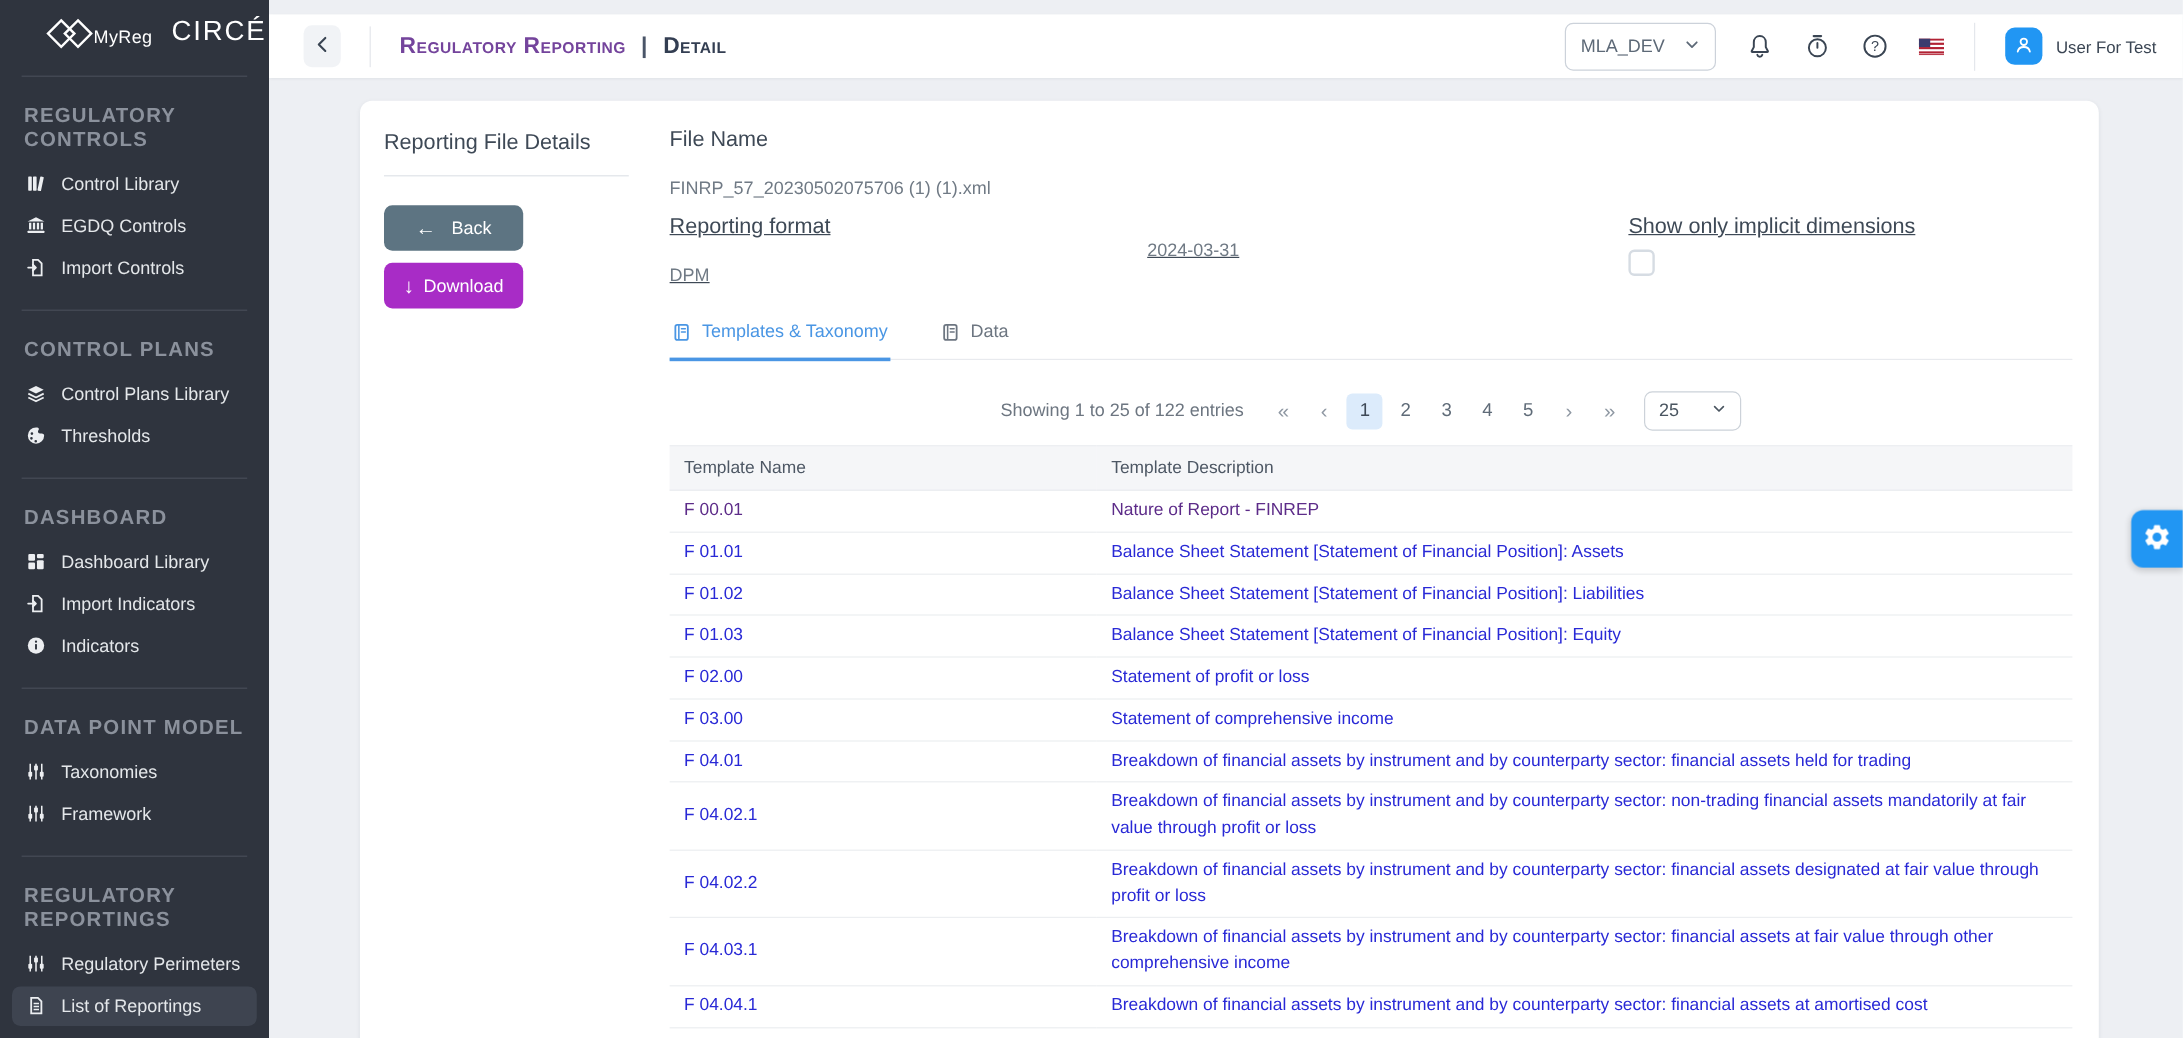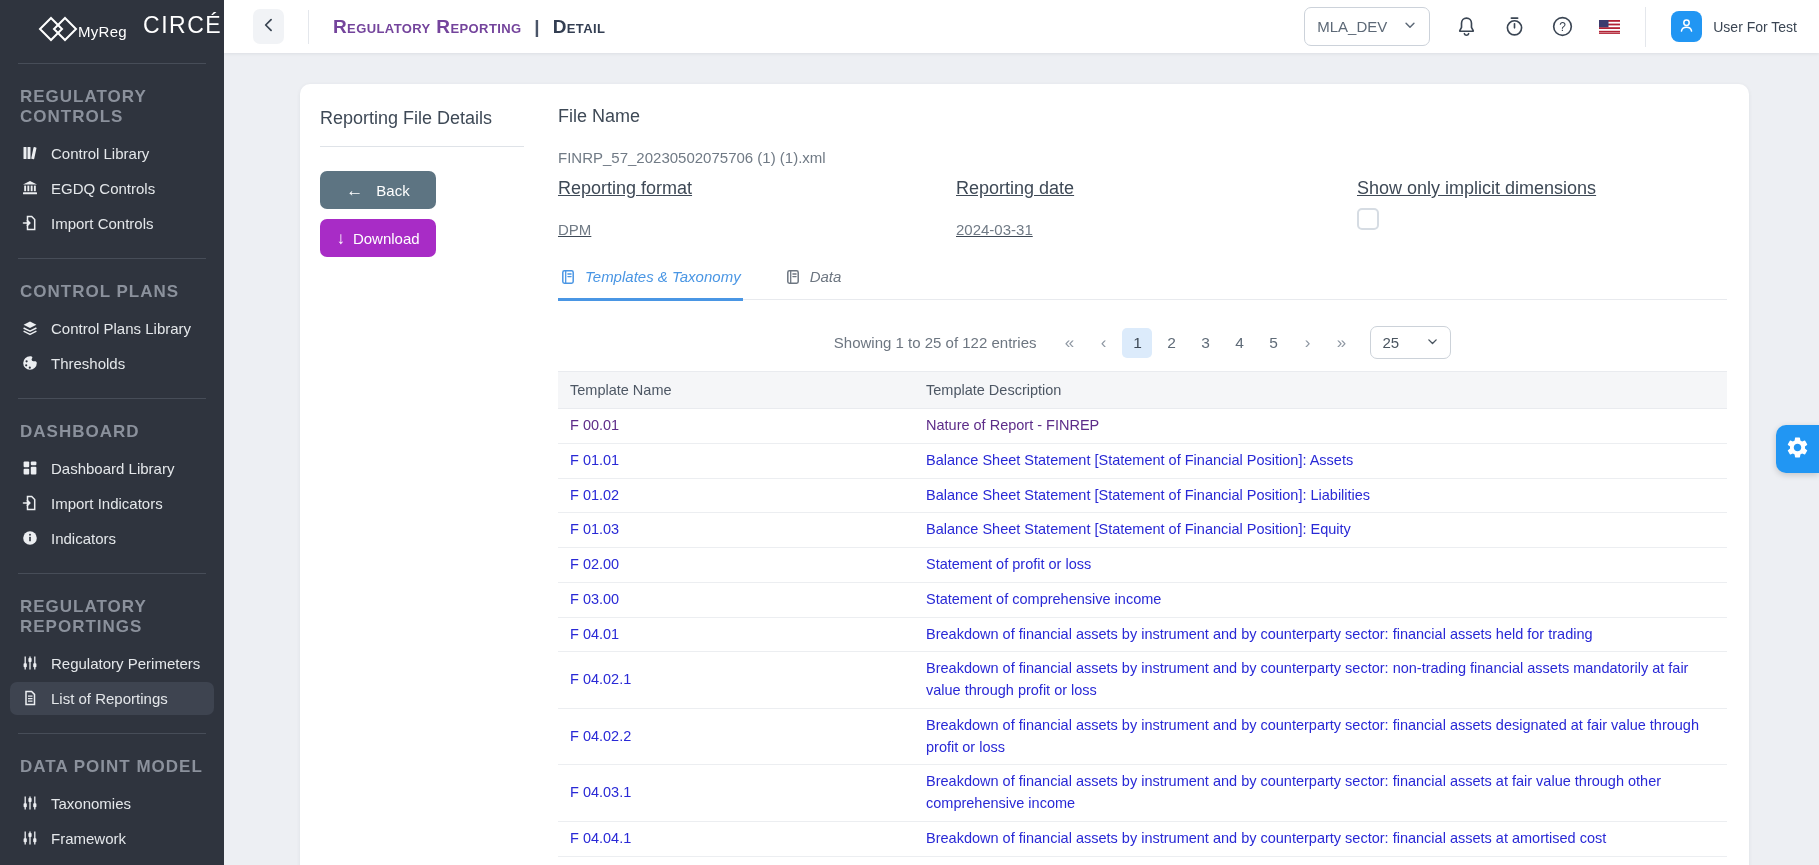--- a/index.html
+++ b/index.html
@@ -13,21 +13,21 @@
   .brand-sub { color:#fff; font-size:15px; margin-top:1px; letter-spacing:.3px; }
   .brand-name { color:#fff; font-size:23px; font-weight:500; letter-spacing:1.5px; padding-bottom:8px; }
   .side-divider { height:1px; background:#474d58; margin:10px 18px; }
   .section-label { padding:13px 20px 6px; font-size:17px; font-weight:700; letter-spacing:1px; color:#8b919c; text-transform:uppercase; }
   .section-items { padding:2px 0 6px; }
   .nav-item { display:flex; align-items:flex-start; gap:13px; margin:2px 10px; padding:8px 12px; border-radius:7px; font-size:15px; color:#e4e7ea; cursor:pointer; }
   .nav-item.active { background:#3e4450; }
   .nav-icon { width:16px; height:16px; display:inline-flex; flex:none; color:#eceef1; }
 
   
-  .topbar { position:fixed; left:224px; right:0; top:0; height:53px; background:#fff; display:flex; align-items:center; padding:0 22px 0 29px; box-shadow:0 1px 3px rgba(25,35,55,.08); z-index:20; }
+  .topbar { position:fixed; left:224px; right:0; top:12px; height:53px; background:#fff; display:flex; align-items:center; padding:0 22px 0 29px; box-shadow:0 1px 3px rgba(25,35,55,.08); z-index:20; }
   .hdr-back { width:31px; height:35px; border:none; border-radius:7px; background:#f1f3f6; color:#3a4553; display:flex; align-items:center; justify-content:center; cursor:pointer; }
   .hdr-divider { width:1px; height:34px; background:#e4e7ec; margin:0 24px; }
   .breadcrumb { font-variant:small-caps; font-size:19px; font-weight:600; letter-spacing:.4px; }
   .crumb-section { color:var(--crumb-purple,#74449c); }
   .crumb-sep { color:#4a5568; margin:0 7px; }
   .crumb-page { color:var(--crumb-dark,#333e52); }
   .hdr-right { margin-left:auto; display:flex; align-items:center; gap:25px; }
   .env-select { display:flex; align-items:center; gap:16px; border:1px solid #ccd2da; border-radius:7px; padding:10px 12px; font-size:15px; color:#5d6977; background:#fff; cursor:pointer; }
   .icon-btn { background:none; border:none; color:#3a4553; display:flex; align-items:center; cursor:pointer; padding:0; }
   .vline { width:1px; height:40px; background:#e4e7ec; }
@@ -47,21 +47,21 @@
   .btn-back { background:var(--back-btn,#5d7482); margin-bottom:10px; }
   .btn-download { background:var(--download-btn,#a82cc6); gap:8px; }
 
   .col-right { flex:1; min-width:0; padding-left:24px; }
   .field-label { font-size:18px; font-weight:400; color:#3e4956; }
   .field-value { font-size:15px; color:#707a85; margin-top:22px; }
   .meta-grid { display:grid; grid-template-columns:398px 401px 1fr; margin-top:12px;text-decoration:underline; }
   .checkbox { display:inline-block; width:22px; height:22px; border:2px solid #d6dce3; border-radius:5px; background:#fff; margin-top:9px; cursor:pointer; }
 
   .tabbar { display:flex; gap:40px; margin-top:30px; border-bottom:1px solid #e8eaee; }
-  .tab { display:flex; align-items:center; gap:9px; padding:0 2px 13px; font-size:15px; color:#6d7681; border-bottom:3px solid transparent; margin-bottom:-2px; cursor:pointer;font-style:italic; }
+  .tab { display:flex; align-items:center; gap:9px; padding:0 2px 13px; font-size:15px; color:#6d7681; border-bottom:3px solid transparent; margin-bottom:-2px; cursor:pointer; }
   .tab.active { color:var(--tab-blue,#4a96e4); border-bottom-color:var(--tab-blue,#4a96e4); font-weight:500; }
   .tab-icon { width:16px; height:16px; display:inline-flex; }
 
   .pagi { display:flex; align-items:center; justify-content:center; margin:26px 0 12px; font-size:15px; color:#6d7681; }
   .pagi-summary { margin-right:16px; }
   .page-btn { min-width:30px; height:30px; border:none; background:none; display:flex; align-items:center; justify-content:center; border-radius:5px; color:#5f6b78; font-size:15.5px; font-family:inherit; cursor:pointer; margin:0 2px; }
   .page-btn.arrow { color:#8f98a3; font-size:17px; }
   .page-btn.active { background:var(--page-active-bg,#dcebfb); color:#3e4956; }
   .size-select { display:flex; align-items:center; gap:27px; border:1px solid #ccd2d9; border-radius:7px; padding:7px 11px; margin-left:12px; font-size:15px; color:#4a5560; background:#fff; cursor:pointer; }
 
@@ -197,86 +197,86 @@
                 <circle cx="8" cy="4.7" r=".95" fill="#2f343e"></circle>
               </svg>
             </span>
               <span class="nav-label">Indicators</span>
             </div>
           </div>
       </div>
 
       <div class="side-section">
         <div class="side-divider"></div>
-        <div class="section-label">Regulatory Reportings</div>
+        <div class="section-label">Data Point Model</div>
         <div class="section-items">
 
             <div class="nav-item">
               <span class="nav-icon">
               <svg viewBox="0 0 16 16" width="16" height="16">
                 <g stroke="currentColor" stroke-width="1.3">
                   <path d="M3.2 1.5v13M8 1.5v13M12.8 1.5v13"></path>
                 </g>
                 <g fill="currentColor">
                   <rect x="1.6" y="8.2" width="3.2" height="4" rx=".8"></rect>
                   <rect x="6.4" y="3" width="3.2" height="4" rx=".8"></rect>
                   <rect x="11.2" y="8.2" width="3.2" height="4" rx=".8"></rect>
                 </g>
               </svg>
             </span>
-              <span class="nav-label">Regulatory Perimeters</span>
-            </div>
-
-            <div class="nav-item active">
-              <span class="nav-icon">
-              <svg viewBox="0 0 16 16" width="16" height="16">
-                <path d="M4 1.5h5.6l2.9 2.9v10.1H4z" fill="none" stroke="currentColor" stroke-width="1.5"></path>
-                <path d="M6 6.2h4.5M6 8.7h4.5M6 11.2h4.5" stroke="currentColor" stroke-width="1.2"></path>
-              </svg>
-            </span>
-              <span class="nav-label">List of Reportings</span>
-            </div>
-          </div>
-      </div>
-
-      <div class="side-section">
-        <div class="side-divider"></div>
-        <div class="section-label">Data Point Model</div>
-        <div class="section-items">
+              <span class="nav-label">Taxonomies</span>
+            </div>
 
             <div class="nav-item">
               <span class="nav-icon">
               <svg viewBox="0 0 16 16" width="16" height="16">
                 <g stroke="currentColor" stroke-width="1.3">
                   <path d="M3.2 1.5v13M8 1.5v13M12.8 1.5v13"></path>
                 </g>
                 <g fill="currentColor">
                   <rect x="1.6" y="8.2" width="3.2" height="4" rx=".8"></rect>
                   <rect x="6.4" y="3" width="3.2" height="4" rx=".8"></rect>
                   <rect x="11.2" y="8.2" width="3.2" height="4" rx=".8"></rect>
                 </g>
               </svg>
             </span>
-              <span class="nav-label">Taxonomies</span>
-            </div>
+              <span class="nav-label">Framework</span>
+            </div>
+          </div>
+      </div>
+
+      <div class="side-section">
+        <div class="side-divider"></div>
+        <div class="section-label">Regulatory Reportings</div>
+        <div class="section-items">
 
             <div class="nav-item">
               <span class="nav-icon">
               <svg viewBox="0 0 16 16" width="16" height="16">
                 <g stroke="currentColor" stroke-width="1.3">
                   <path d="M3.2 1.5v13M8 1.5v13M12.8 1.5v13"></path>
                 </g>
                 <g fill="currentColor">
                   <rect x="1.6" y="8.2" width="3.2" height="4" rx=".8"></rect>
                   <rect x="6.4" y="3" width="3.2" height="4" rx=".8"></rect>
                   <rect x="11.2" y="8.2" width="3.2" height="4" rx=".8"></rect>
                 </g>
               </svg>
             </span>
-              <span class="nav-label">Framework</span>
+              <span class="nav-label">Regulatory Perimeters</span>
+            </div>
+
+            <div class="nav-item active">
+              <span class="nav-icon">
+              <svg viewBox="0 0 16 16" width="16" height="16">
+                <path d="M4 1.5h5.6l2.9 2.9v10.1H4z" fill="none" stroke="currentColor" stroke-width="1.5"></path>
+                <path d="M6 6.2h4.5M6 8.7h4.5M6 11.2h4.5" stroke="currentColor" stroke-width="1.2"></path>
+              </svg>
+            </span>
+              <span class="nav-label">List of Reportings</span>
             </div>
           </div>
       </div>
     </nav>
 </aside>
 
 <header class="topbar">
   <button class="hdr-back">
     <span>
       <svg viewBox="0 0 24 24" width="20" height="20">
@@ -372,21 +372,20 @@
     <div class="col-right">
       <div class="field-label">File Name</div>
       <div class="field-value">FINRP_57_20230502075706 (1) (1).xml</div>
 
       <div class="meta-grid">
         <div>
           <div class="field-label">Reporting format</div>
           <div class="field-value">DPM</div>
         </div>
         <div>
-          <div class="field-label">Reporting date</div>
           <div class="field-value">2024-03-31</div>
         </div>
         <div>
           <div class="field-label">Show only implicit dimensions</div>
           <span class="checkbox"></span>
         </div>
       </div>
 
       <div class="tabbar">
 

